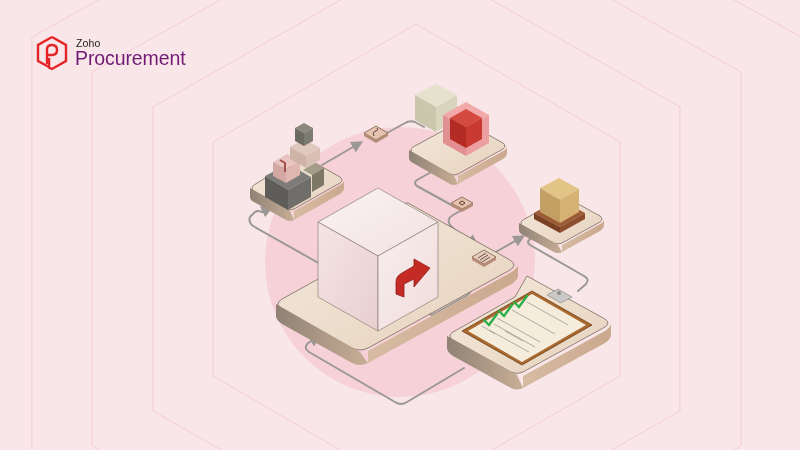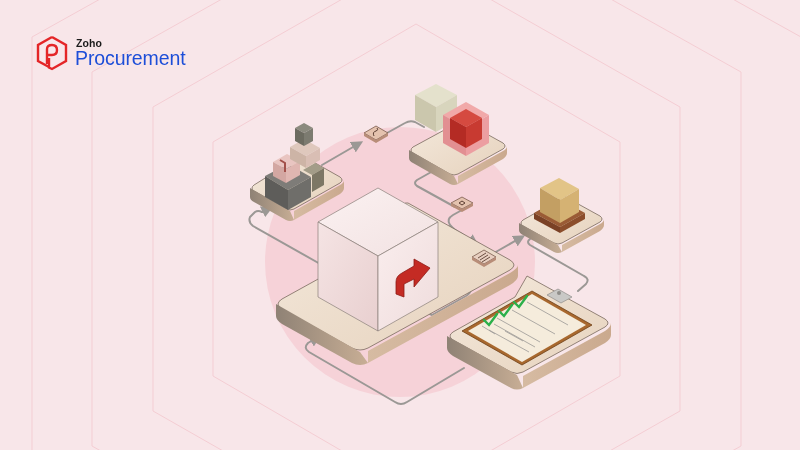--- a/index.html
+++ b/index.html
@@ -1,22 +1,22 @@
 <!DOCTYPE html>
 <html><head>
 <meta charset="utf-8">
 <style>
   html, body { margin:0; padding:0; }
   body { width:800px; height:450px; overflow:hidden; background:#f8e6e9; position:relative; font-family:"Liberation Sans", sans-serif; }
   .bg-hex { position:absolute; left:0; top:0; width:800px; height:450px; }
   .logo { position:absolute; left:36px; top:35px; display:flex; align-items:center; gap:7px; }
   .logo-mark { width:32px; height:36px; }
   .logo-text { display:flex; flex-direction:column; line-height:1; }
-  .logo-sub { font-size:10.5px; color:#1b1b1b; font-weight:700; margin-left:1px; letter-spacing:0.1px; }
-  .logo-main { font-size:19.5px; color:#1d4ed8; font-weight:500; letter-spacing:-0.1px; margin-top:1px; }
+  .logo-sub { font-size:10.5px; color:#1b1b1b; font-weight:400; margin-left:1px; letter-spacing:0.1px; }
+  .logo-main { font-size:19.5px; color:#701a75; font-weight:500; letter-spacing:-0.1px; margin-top:1px; }
   .illus { position:absolute; left:0; top:0; width:800px; height:450px; }
 </style>
 </head>
 <body>
 
 <svg class="bg-hex" viewBox="0 0 800 450">
   <g fill="none" stroke="#f4cdd3" stroke-width="1">
     <polygon points="416,24 620,142 620,376 416,494 213,376 213,142"></polygon>
     <polygon points="416,-43 680,107 680,411 416,561 153,411 153,107"></polygon>
     <polygon points="416,-110 741,72 741,446 416,628 92,446 92,72"></polygon>

